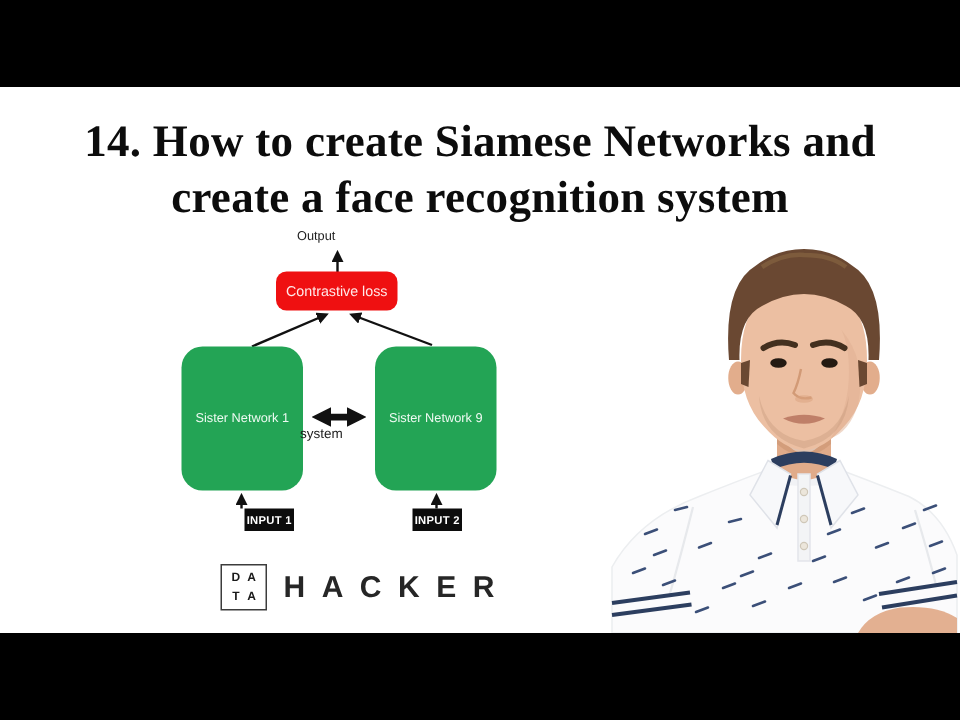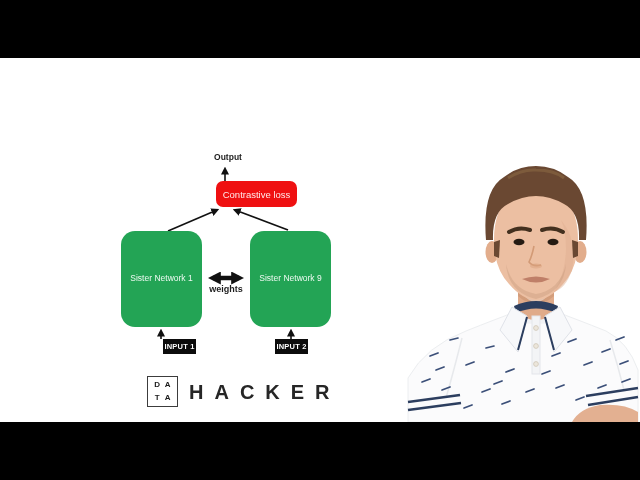--- a/index.html
+++ b/index.html
@@ -5,24 +5,24 @@
   html,body{margin:0;padding:0;background:#000;}
   .stage{position:relative;width:640px;height:480px;background:#000;overflow:hidden;
          font-family:"Liberation Sans",sans-serif;}
   .canvas{position:absolute;left:0;top:58px;width:640px;height:364px;background:#ffffff;}
   
   .title{position:absolute;left:0;top:76px;width:640px;text-align:center;
          font-family:"Liberation Serif",serif;font-weight:bold;font-size:30px;
          line-height:37px;color:#0c0c0c;letter-spacing:.2px;}
   
   .abs{position:absolute;}
-  .lbl{font-weight:bold;color:#1c1c1c;text-align:center;}
+  .lbl{font-weight:normal;color:#1c1c1c;}
   .output-lbl{left:198px;top:152px;width:60px;font-size:8.5px;}
   .loss-box{left:184px;top:181px;width:81px;height:26px;background:#ef1011;border-radius:7px;
-            display:flex;align-items:center;justify-content:center;color:#ffe9e9;font-size:9.5px;margin-left:32px;}
+            display:flex;align-items:center;justify-content:center;color:#ffe9e9;font-size:9.5px;}
   .net-box{top:231px;width:81px;height:96px;background:#23a455;border-radius:14px;
            display:flex;align-items:center;justify-content:center;color:#eefaf2;
            font-size:8.5px;padding-bottom:3px;box-sizing:border-box;}
   .net1{left:121px;} .net2{left:250px;}
   .weights-lbl{left:200px;top:284px;width:52px;font-size:9px;}
   .input-box{top:339px;width:33px;height:15px;background:#0c0c0c;color:#fff;
              display:flex;align-items:center;justify-content:center;
              font-size:7.5px;font-weight:bold;letter-spacing:.2px;}
   .in1{left:145px;} .in2{left:275px;}
   
@@ -32,20 +32,24 @@
   .logo-box span{font-size:8px;font-weight:bold;color:#191919;line-height:8px;}
   .logo-word{left:189px;top:383px;font-size:20px;font-weight:600;color:#262626;
              letter-spacing:11px;line-height:18px;}
 </style>
 </head>
 <body>
 
 <div class="stage">
   <div class="canvas"></div>
 
+  <div class="title">
+    <div>14. How to create Siamese Networks and</div>
+    <div>create a face recognition system</div>
+  </div>
 
   <svg class="abs" style="left:100px;top:150px;" width="260" height="215" viewBox="0 0 260 215">
     <defs>
       <marker id="ah" viewBox="0 0 10 10" refX="7" refY="5" markerWidth="8" markerHeight="8" markerUnits="userSpaceOnUse" orient="auto-start-reverse">
         <path d="M0,0 L10,5 L0,10 z" fill="#111"></path>
       </marker>
       <marker id="ahBig" viewBox="0 0 10 10" refX="6" refY="5" markerWidth="13" markerHeight="13" markerUnits="userSpaceOnUse" orient="auto-start-reverse">
         <path d="M0,0 L10,5 L0,10 z" fill="#111"></path>
       </marker>
     </defs>
@@ -64,21 +68,21 @@
   </div>
 
   <div class="abs net-box net1" style="background-color: rgb(35, 164, 85);">
     <span>Sister Network 1</span>
   </div>
 
   <div class="abs net-box net2" style="background-color: rgb(35, 164, 85);">
     <span>Sister Network 9</span>
   </div>
 
-  <div class="abs lbl weights-lbl">weights</div>
+  <div class="abs lbl weights-lbl">system</div>
 
   <div class="abs input-box in1" style="background-color: rgb(12, 12, 12); margin-left: 18px;">
     <span>INPUT 1</span>
   </div>
 
   <div class="abs input-box in2" style="background-color: rgb(12, 12, 12);">
     <span>INPUT 2</span>
   </div>
 
   <div class="abs logo-box">

